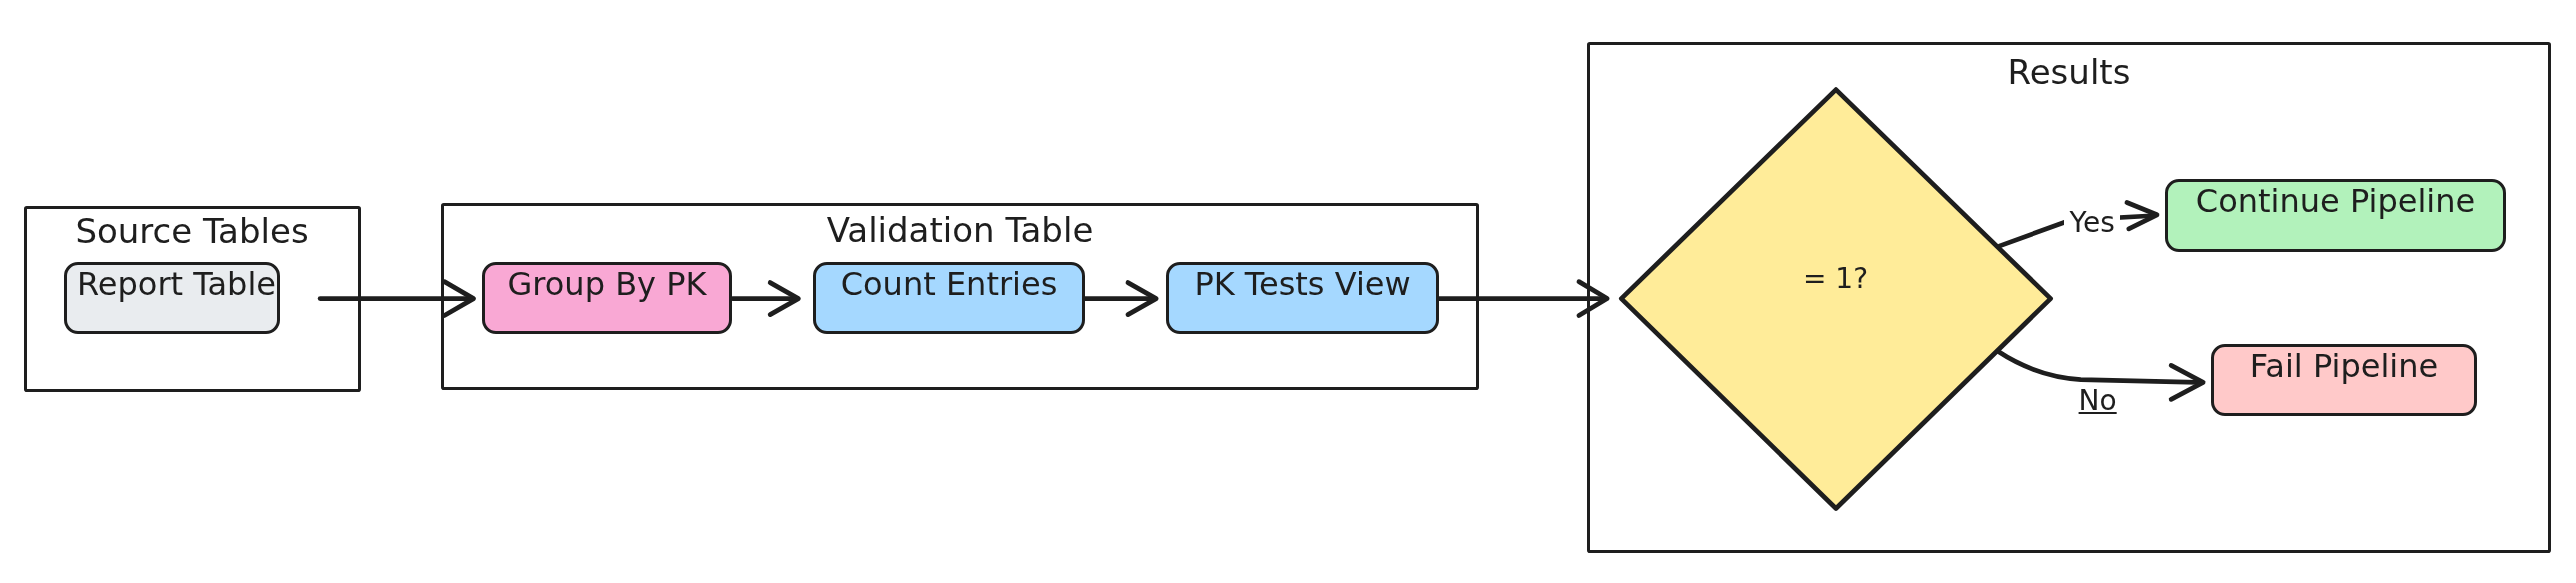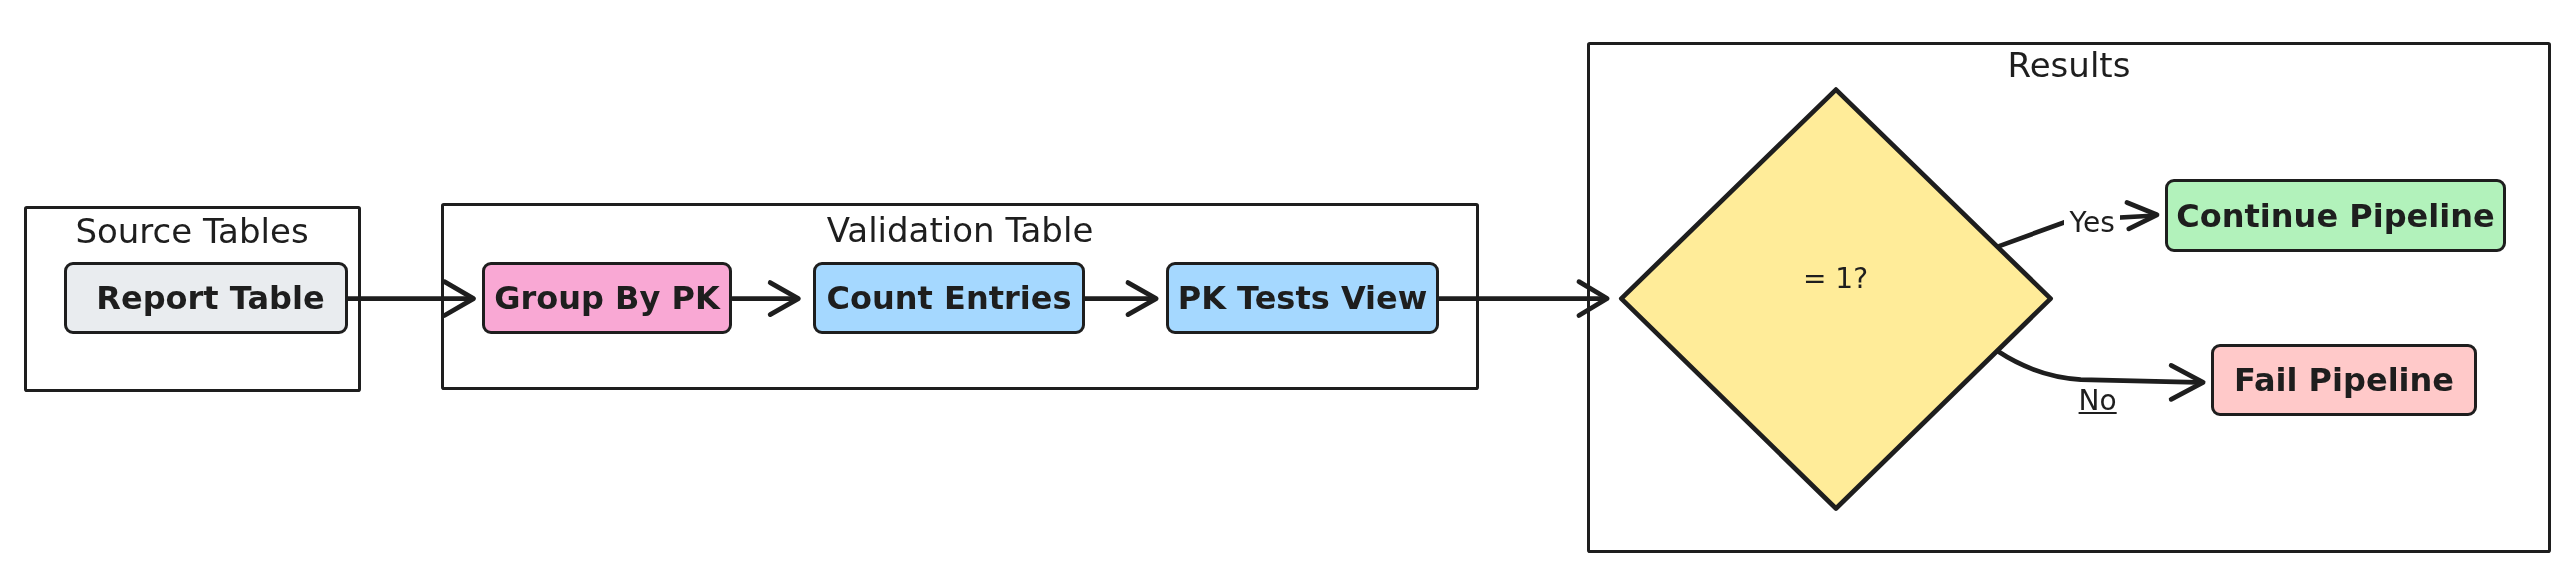--- a/index.html
+++ b/index.html
@@ -28,27 +28,25 @@
     position: absolute;
     left: 0; right: 0;
     text-align: center;
     font-size: 34px;
     line-height: 38px;
     white-space: nowrap;
   }
   .node {
     position: absolute;
     border: 3.8px solid #1e1e1e;
-    border-radius: 9px;
+    border-radius: 14px;
     display: flex;
-    align-items: center;
     justify-content: center;
     font-size: 32px;
     white-space: nowrap;
-    font-weight: bold;
   }
   .edge-label {
     position: absolute;
     background: #ffffff;
     font-size: 28px;
     line-height: 32px;
     padding: 0 5.6px;
     white-space: nowrap;
   }
   .diamond-label {
@@ -81,21 +79,21 @@
 
     <div class="group-box" style="left:23.5px; top:206px; width:337px; height:186px;">
       <div class="group-title" style="top:3px;">Source Tables</div>
     </div>
 
     <div class="group-box" style="left:441px; top:203px; width:1038px; height:187px;">
       <div class="group-title" style="top:4.7px;">Validation Table</div>
     </div>
 
     <div class="group-box" style="left:1587px; top:42px; width:964px; height:511px;">
-      <div class="group-title" style="top:1px;">Results</div>
+      <div class="group-title" style="top:8px;">Results</div>
     </div>
   </div>
 
   <svg class="layer edges-svg" width="2576" height="584" viewBox="0 0 2736 620">
 
     <g>
       <path class="edge" d="M340 317 H500"></path>
       <path class="edge" d="M472 299 L503 317 L472 335"></path>
     </g>
 
@@ -122,21 +120,21 @@
     </g>
 
     <g>
       <path class="edge" d="M2122 373 Q2163 400 2210 403 L2334 406"></path>
       <path class="edge" d="M2306 388 L2340 406 L2306 424"></path>
     </g>
   </svg>
 
   <div class="layer nodes">
 
-    <div class="node" style="left: 64px; top: 262px; width: 284px; height: 72px; background-color: rgb(233, 236, 239); padding-left: 9px;">
+    <div class="node" style="left: 64px; top: 262px; width: 216px; height: 72px; background-color: rgb(233, 236, 239); padding-left: 9px;">
       <span>Report Table</span>
     </div>
 
     <div class="node" style="left: 482px; top: 262px; width: 250px; height: 72px; background-color: #f9a8d4;">
       <span>Group By PK</span>
     </div>
 
     <div class="node" style="left: 1166px; top: 262px; width: 273px; height: 72px; background-color: rgb(165, 216, 255);">
       <span>PK Tests View</span>
     </div>

